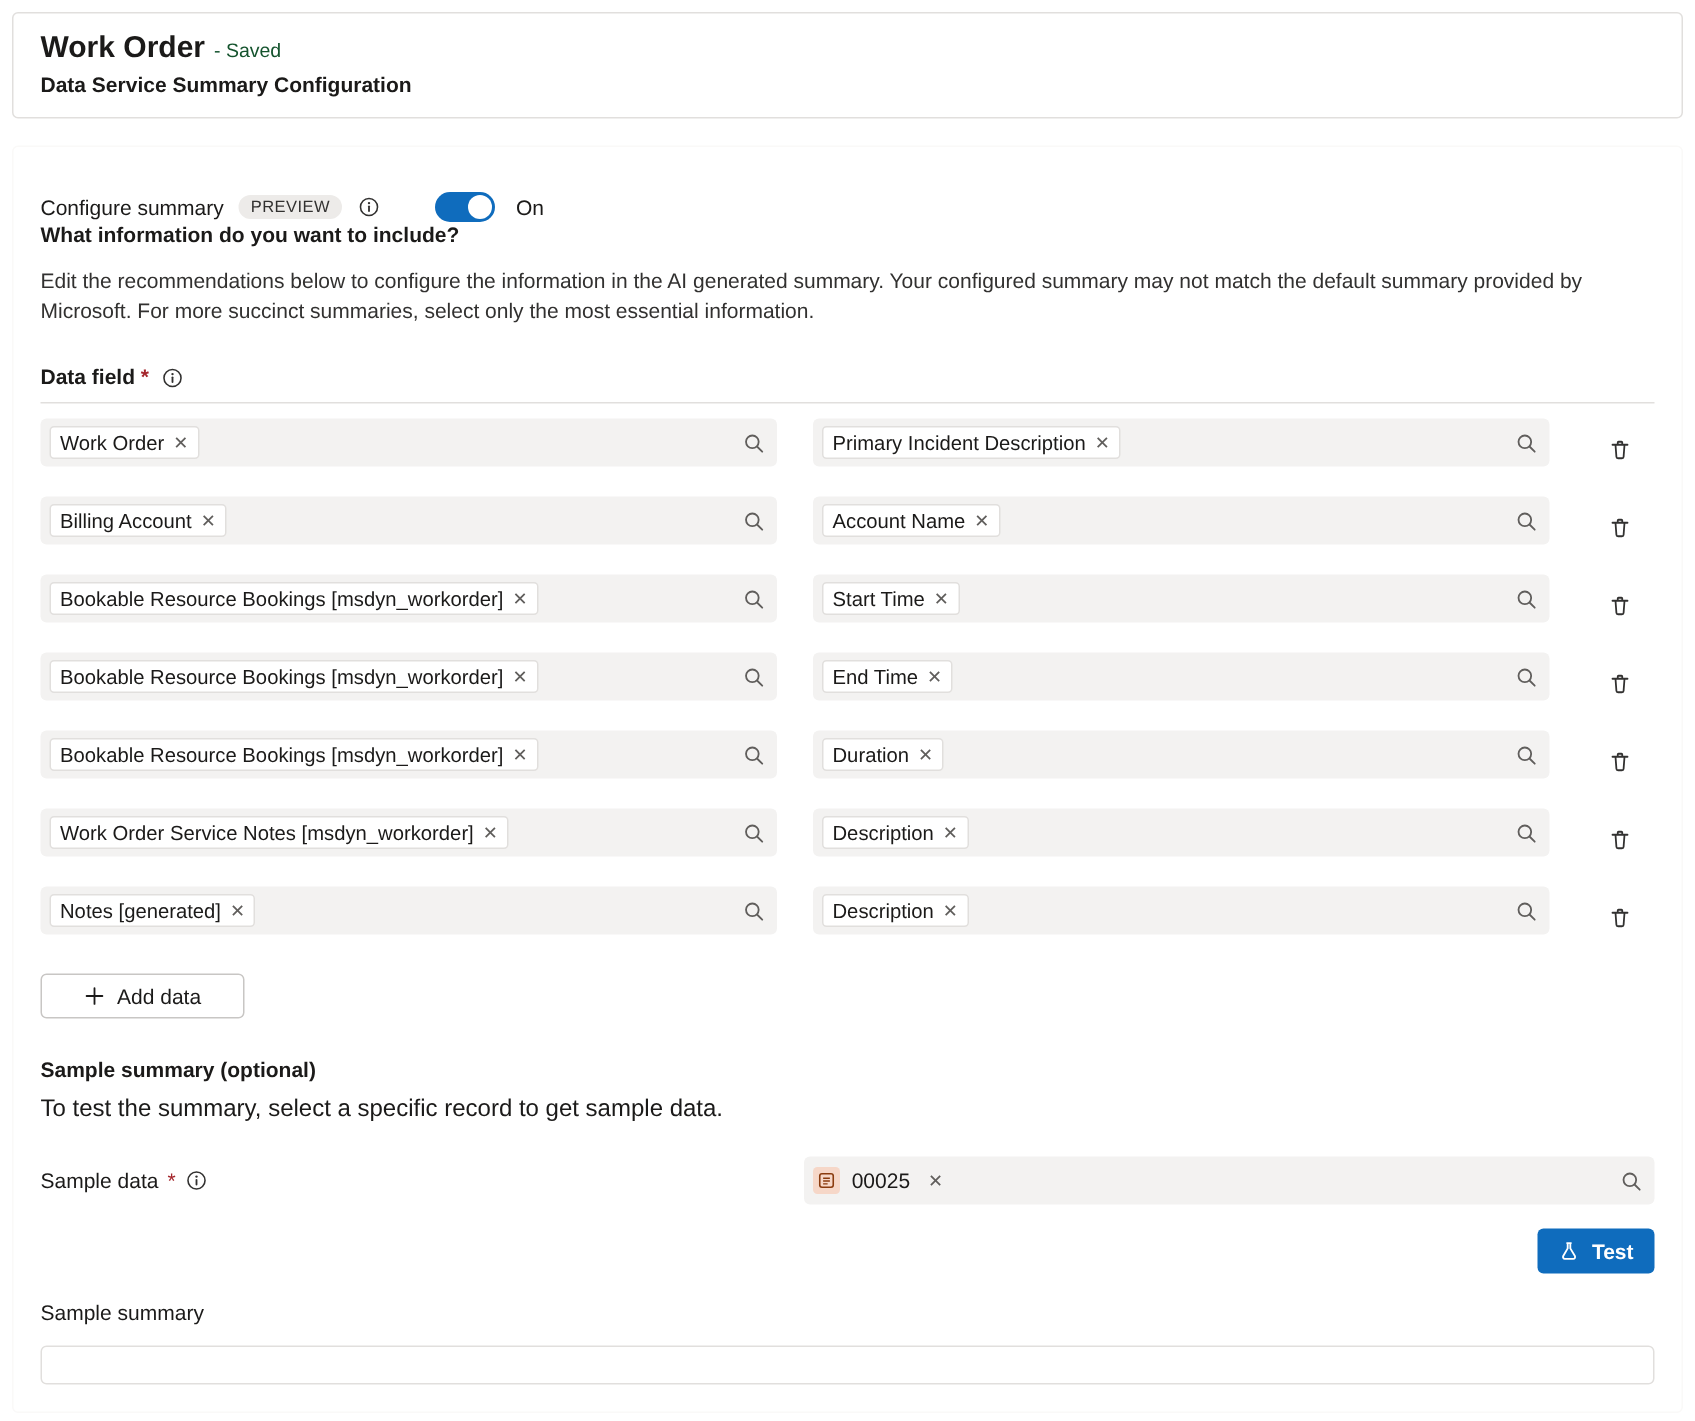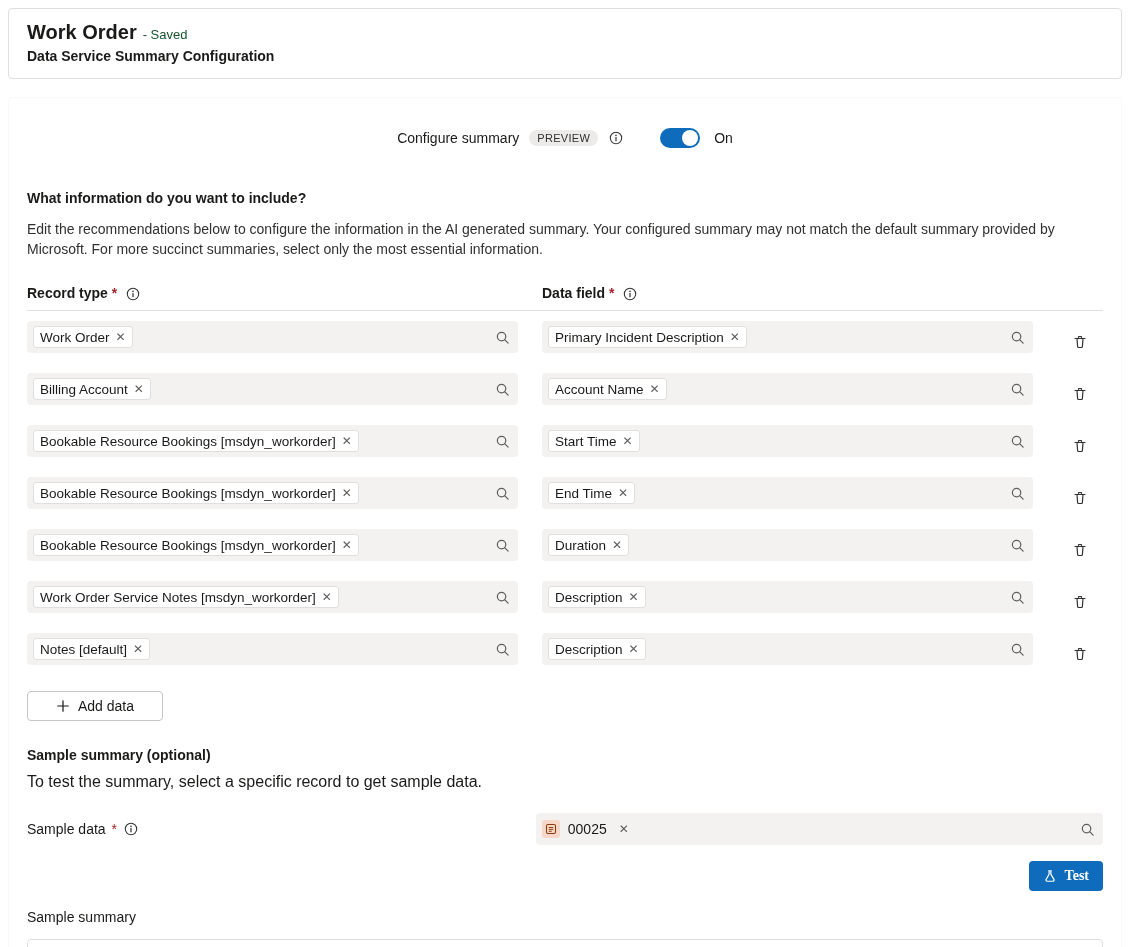--- a/index.html
+++ b/index.html
@@ -23,22 +23,20 @@
   .header-subtitle { font-size: 14px; font-weight: 600; margin-top: 4px; }
   .main-card {
     border: 1px solid #faf9f8;
     border-radius: 4px;
     padding: 30px 18px 18px 18px;
   }
   .configure-row {
     display: flex;
     align-items: center;
     gap: 10px;
-    margin-bottom: 42px;
-    justify-content: center;
   }
   .configure-label { font-size: 14px; }
   .badge {
     background: #edebe9;
     color: #323130;
     font-size: 11px;
     padding: 2px 8px;
     border-radius: 10px;
     letter-spacing: .3px;
   }
@@ -140,21 +138,21 @@
     align-items: center;
     padding: 0 8px 0 6px;
     gap: 8px;
   }
   .entity-icon {
     width: 18px; height: 18px; border-radius: 3px;
     background: #f6d7c8;
     display: inline-flex; align-items: center; justify-content: center;
     color: #8a3b0e; font-size: 11px;
   }
-  .test-row { display: flex; justify-content: flex-end; margin-bottom: 18px; font-family: Liberation Serif, serif; }
+  .test-row { display: flex; justify-content: flex-end; margin-bottom: 18px; }
   .test-btn {
     background: #0f6cbd;
     color: #fff;
     border-radius: 4px;
     height: 30px;
     display: inline-flex;
     align-items: center;
     gap: 8px;
     padding: 0 14px;
     font-size: 14px;
@@ -195,30 +193,20 @@
       <span class="toggle-knob"></span>
     </span>
     <span class="toggle-state">On</span>
   </div>
 
   <div class="section-heading">What information do you want to include?</div>
   <div class="section-desc">Edit the recommendations below to configure the information in the AI generated summary. Your configured summary may not match the default summary provided by Microsoft. For more succinct summaries, select only the most essential information.</div>
 
   <div class="columns">
     <div class="col-header">
-      <span>Record type</span> <span class="req">*</span>
-      <span class="info-icon" style="vertical-align:middle;margin-left:4px;">
-        <svg width="14" height="14" viewBox="0 0 16 16" fill="none">
-            <circle cx="8" cy="8" r="6.5" stroke="currentColor" stroke-width="1.2"></circle>
-            <circle cx="8" cy="5" r="0.9" fill="currentColor"></circle>
-            <rect x="7.3" y="6.8" width="1.4" height="5" rx="0.7" fill="currentColor"></rect>
-          </svg>
-      </span>
-    </div>
-    <div class="col-header">
       <span>Data field</span> <span class="req">*</span>
       <span class="info-icon" style="vertical-align:middle;margin-left:4px;">
         <svg width="14" height="14" viewBox="0 0 16 16" fill="none">
             <circle cx="8" cy="8" r="6.5" stroke="currentColor" stroke-width="1.2"></circle>
             <circle cx="8" cy="5" r="0.9" fill="currentColor"></circle>
             <rect x="7.3" y="6.8" width="1.4" height="5" rx="0.7" fill="currentColor"></rect>
           </svg>
       </span>
     </div>
     <div></div>
@@ -420,21 +408,21 @@
       <span class="delete-icon">
             <svg width="16" height="16" viewBox="0 0 16 16" fill="none">
               <path d="M3 4.5h10M6.5 4.5V3c0-.3.2-.5.5-.5h2c.3 0 .5.2.5.5v1.5M5 4.5l.6 8c0 .6.5 1 1.1 1h2.6c.6 0 1.1-.4 1.1-1l.6-8" stroke="currentColor" stroke-width="1.2" stroke-linecap="round" stroke-linejoin="round"></path>
             </svg>
           </span>
     </div>
   </div>
       <div class="columns lookup-row">
     <div class="lookup">
       <span class="tag">
-        <span>Notes [default]</span>
+        <span>Notes [generated]</span>
         <span class="tag-x">✕</span>
       </span>
       <span class="lookup-search">
             <svg width="15" height="15" viewBox="0 0 16 16">
               <circle cx="7" cy="7" r="4.5" stroke="currentColor" stroke-width="1.3" fill="none"></circle>
               <path d="M10.5 10.5 L14 14" stroke="currentColor" stroke-width="1.3" stroke-linecap="round"></path>
             </svg>
           </span>
     </div>
     <div class="lookup">

